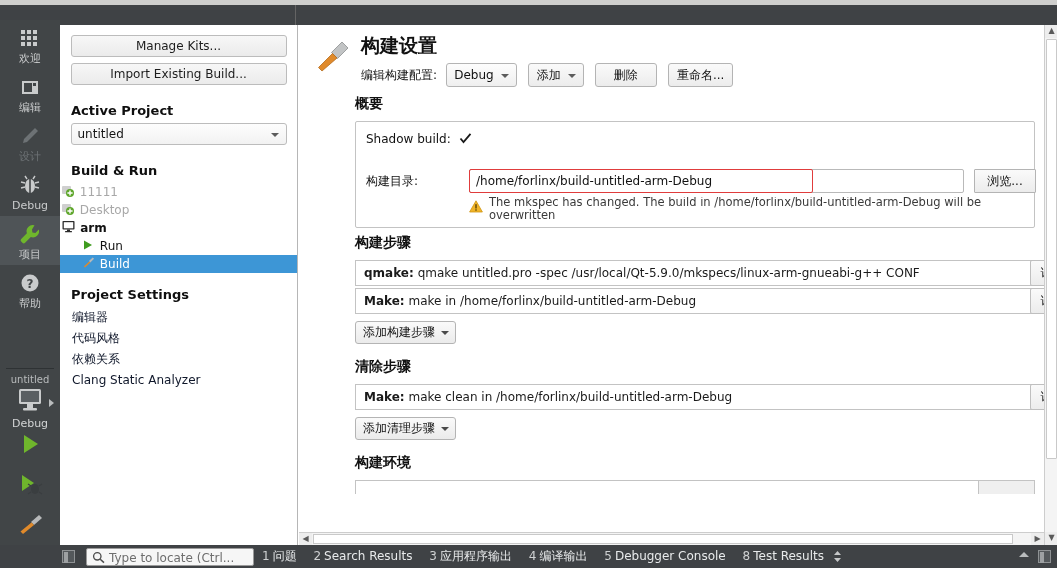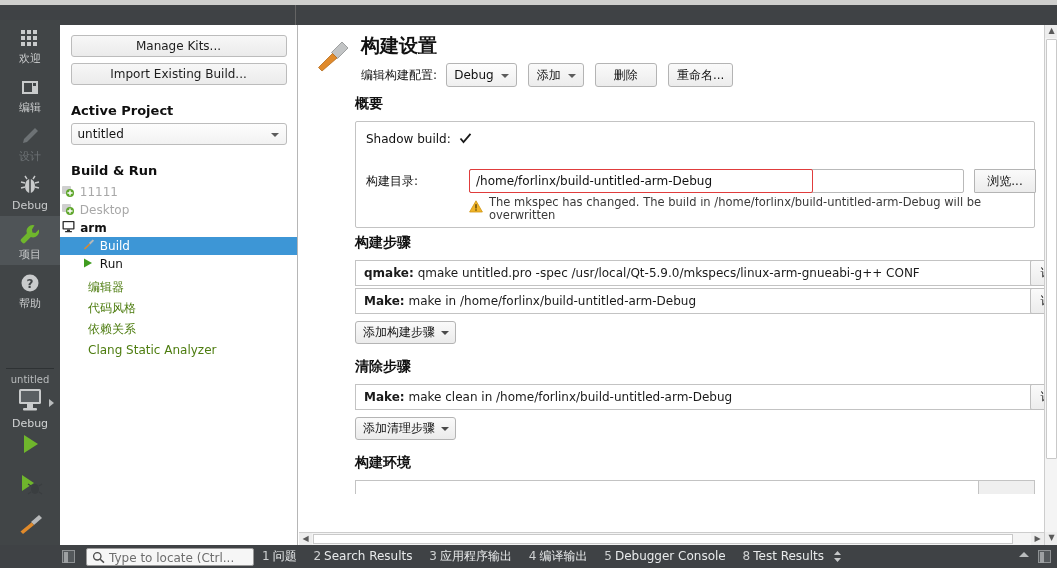--- a/index.html
+++ b/index.html
@@ -127,22 +127,22 @@
   }
   .tree-row .tico { display: inline-block; width: 16px; text-align: center; vertical-align: middle; }
   .tree-row.lvl1 { padding-left: 20px; }
   .tree-row.dim { color: #a8a8a8; }
   .tree-row.bold { font-weight: bold; }
   .tree-row.selected { background: #3d96d6; color: #ffffff; }
 
   .settings-list { margin-top: 4px; }
   .settings-item {
     height: 21px; line-height: 21px;
-    padding-left: 28px;
-    font-size: 12px; color: #4d7c0f;
+    padding-left: 12px;
+    font-size: 12px; color: #0f172a;
     cursor: pointer;
   }
 
   
   .content {
     position: absolute; left: 299px; top: 25px;
     width: 745px; height: 510px;
     background: #ffffff;
     overflow: hidden;
   }
@@ -577,40 +577,41 @@
           <svg width="13" height="13" viewBox="0 0 13 13">
             <rect x="0.5" y="1" width="12" height="8.5" rx="0.8" fill="#2b2b2b"></rect>
             <rect x="1.8" y="2.2" width="9.4" height="6.1" fill="#fff"></rect>
             <rect x="5" y="9.5" width="3" height="1.6" fill="#2b2b2b"></rect>
             <rect x="3" y="11" width="7" height="1.3" rx="0.6" fill="#2b2b2b"></rect>
           </svg>
         </span>
         <span>arm</span>
       </div>
 
+      <div class="tree-row lvl1">
+        <span class="tico">
+          <svg width="12" height="12" viewBox="0 0 12 12">
+              <path d="M2 1.5 L10 6 L2 10.5 Z" fill="#3f9c1f"></path>
+            </svg>
+        </span>
+        <span>Run</span>
+      </div>
+
       <div class="tree-row lvl1 selected">
         <span class="tico">
           <svg width="13" height="13" viewBox="0 0 14 14">
             <path d="M11.5 1.5 L13 3 L9 7 L7.5 5.5 Z" fill="#b7b9ba"></path>
             <path d="M7.8 5.8 L9 7 L3.2 12.5 L2 11.2 Z" fill="#e08a2b"></path>
           </svg>
         </span>
         <span>Build</span>
       </div>
-
-      <div class="tree-row lvl1">
-        <span class="tico">
-          <svg width="12" height="12" viewBox="0 0 12 12">
-              <path d="M2 1.5 L10 6 L2 10.5 Z" fill="#3f9c1f"></path>
-            </svg>
-        </span>
-        <span>Run</span>
-      </div>
-    </div>
-
+    </div>
+
+    <div class="pp-heading tight">Project Settings</div>
     <div class="settings-list">
       <div class="settings-item">编辑器</div>
       <div class="settings-item">代码风格</div>
       <div class="settings-item">依赖关系</div>
       <div class="settings-item">Clang Static Analyzer</div>
     </div>
   </div>
 
   <div class="content">
     <div class="content-inner">

